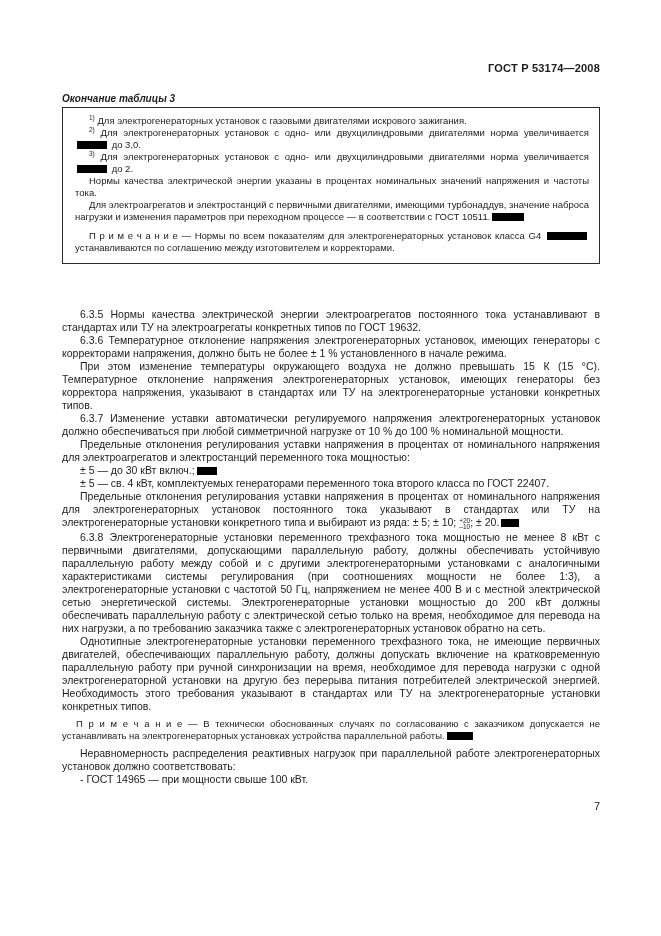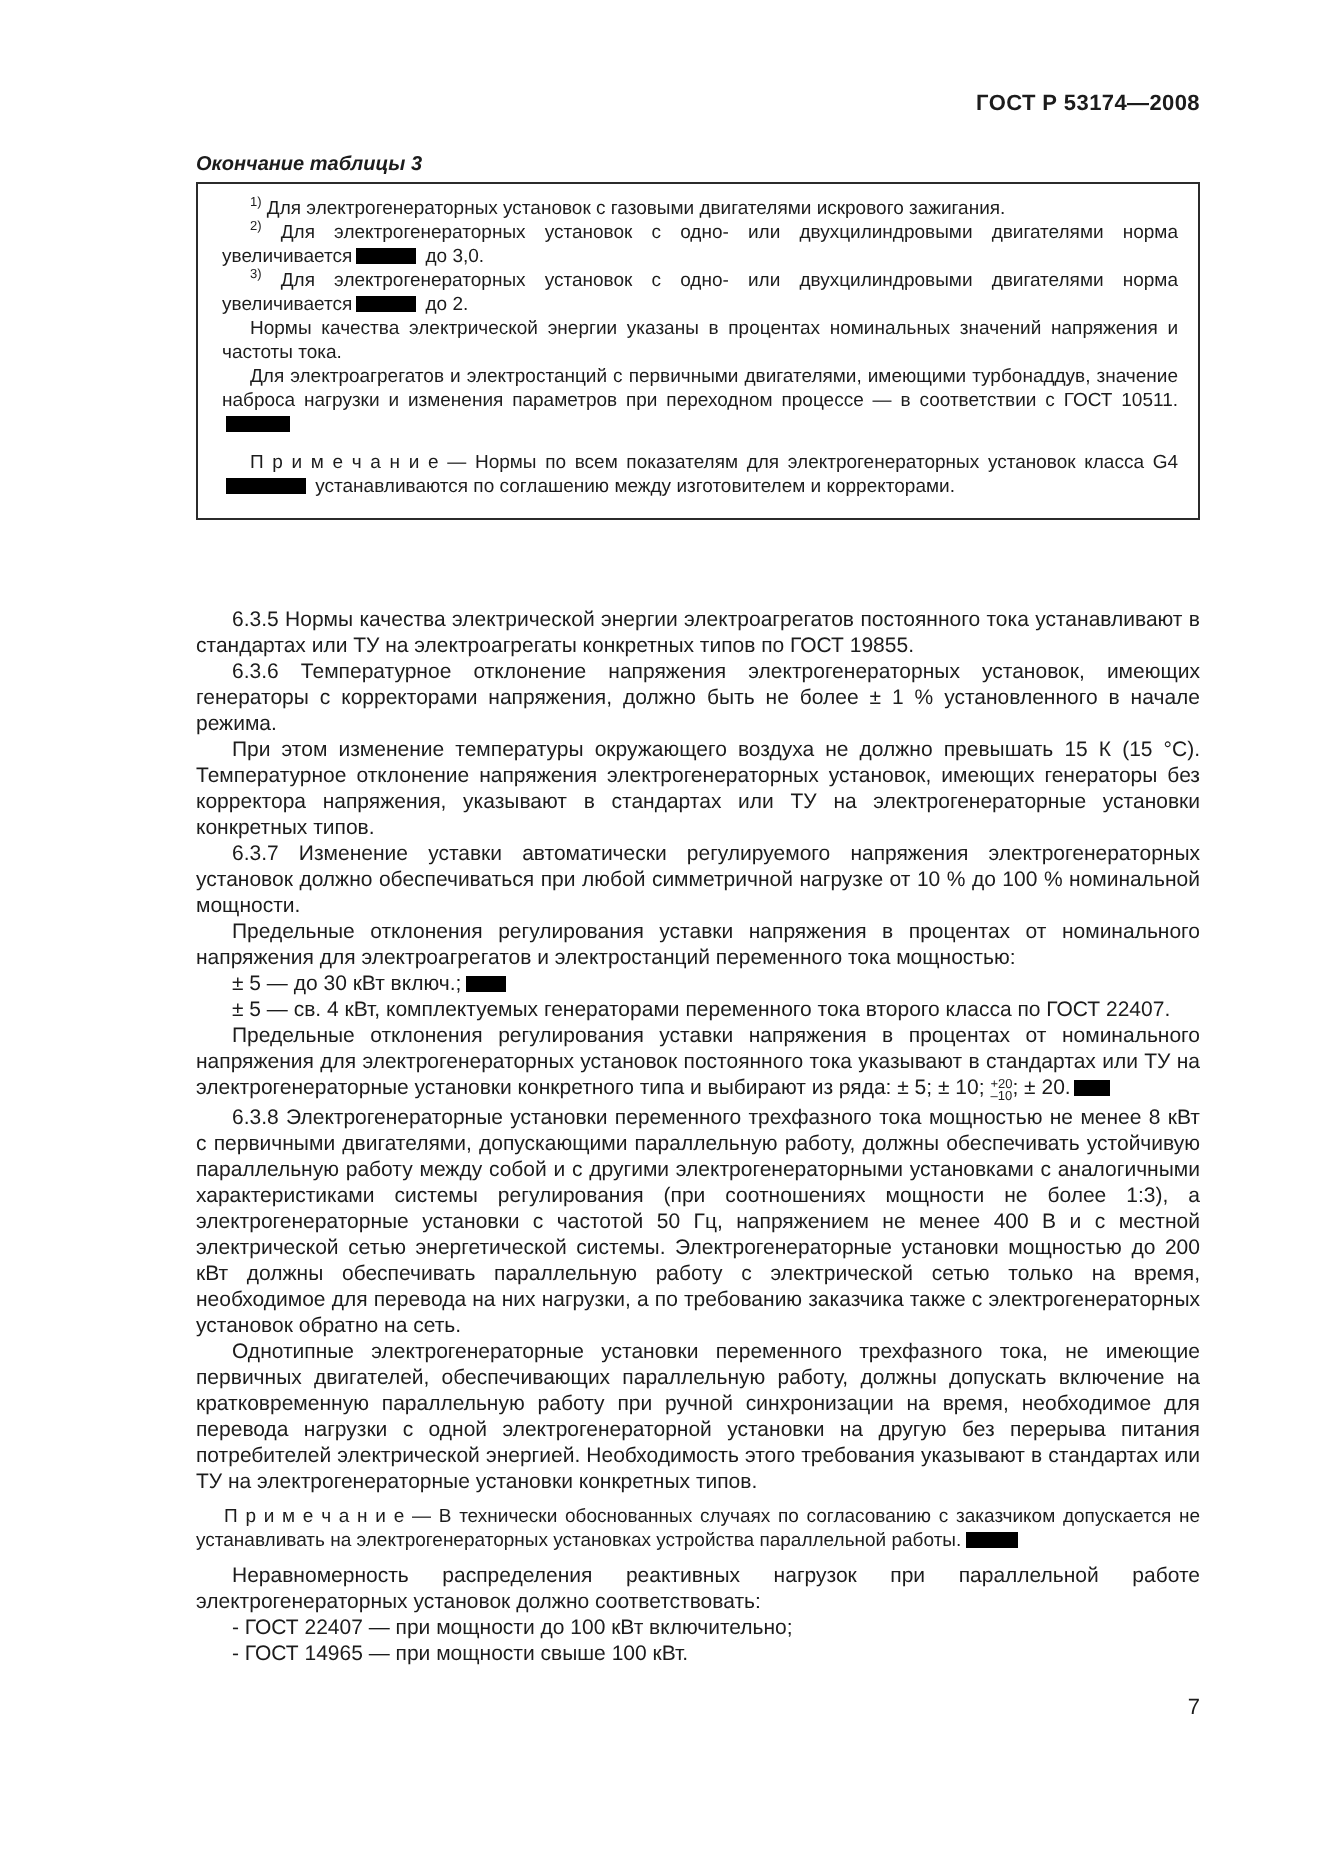--- a/index.html
+++ b/index.html
@@ -4,21 +4,21 @@
 <style>
   * { margin:0; padding:0; box-sizing:border-box; }
   html, body { background:#ffffff; }
   body {
     width:661px; height:936px;
     font-family:"Liberation Sans", sans-serif;
     color:#1c1c1c;
     overflow:hidden;
     position:relative;
   }
-  .page { padding:46px 61px 0 62px;margin-left:36px; }
+  .page { padding:62px 61px 0 62px; }
 
   .header {
     text-align:right;
     font-size:11px;
     font-weight:bold;
     letter-spacing:0.2px;
   }
   .caption {
     margin-top:19px;
     font-size:10px;
@@ -90,30 +90,29 @@
   <div class="fbox">
       <p class="fn"><sup>1)</sup><span> Для электрогенераторных установок с газовыми двигателями искрового зажигания.</span></p>
       <p class="fn"><sup>2)</sup><span> Для электрогенераторных установок с одно- или двухцилиндровыми двигателями норма увеличивается</span><span class="redact" style="width: 30px;"></span><span> до 3,0.</span></p>
       <p class="fn"><sup>3)</sup><span> Для электрогенераторных установок с одно- или двухцилиндровыми двигателями норма увеличивается</span><span class="redact" style="width: 30px;"></span><span> до 2.</span></p>
       <p class="fn"><span>Нормы качества электрической энергии указаны в процентах номинальных значений напряжения и частоты тока.</span></p>
       <p class="fn"><span>Для электроагрегатов и электростанций с первичными двигателями, имеющими турбонаддув, значение наброса нагрузки и изменения параметров при переходном процессе — в соответствии с ГОСТ 10511.</span><span class="redact" style="width: 32px;"></span></p>
       <p class="fn note"><span>П р и м е ч а н и е — Нормы по всем показателям для электрогенераторных установок класса G4 </span><span class="redact" style="width: 40px;"></span><span> устанавливаются по соглашению между изготовителем и корректорами.</span></p>
     </div>
 
   <div class="bodytext">
-      <p class="bp"><span>6.3.5 Нормы качества электрической энергии электроагрегатов постоянного тока устанавливают в стандартах или ТУ на электроагрегаты конкретных типов по ГОСТ 19855.</span></p>
+      <p class="bp"><span>6.3.5 Нормы качества электрической энергии электроагрегатов постоянного тока устанавливают в стандартах или ТУ на электроагрегаты конкретных типов по ГОСТ 19632.</span></p>
       <p class="bp"><span>6.3.6 Температурное отклонение напряжения электрогенераторных установок, имеющих генераторы с корректорами напряжения, должно быть не более ± 1 % установленного в начале режима.</span></p>
       <p class="bp"><span>При этом изменение температуры окружающего воздуха не должно превышать 15 К (15 °С). Температурное отклонение напряжения электрогенераторных установок, имеющих генераторы без корректора напряжения, указывают в стандартах или ТУ на электрогенераторные установки конкретных типов.</span></p>
       <p class="bp"><span>6.3.7 Изменение уставки автоматически регулируемого напряжения электрогенераторных установок должно обеспечиваться при любой симметричной нагрузке от 10 % до 100 % номинальной мощности.</span></p>
       <p class="bp"><span>Предельные отклонения регулирования уставки напряжения в процентах от номинального напряжения для электроагрегатов и электростанций переменного тока мощностью:</span></p>
       <p class="bl"><span>± 5 — до 30 кВт включ.;</span><span class="redact" style="width: 20px;"></span></p>
       <p class="bl"><span>± 5 — св. 4 кВт, комплектуемых генераторами переменного тока второго класса по ГОСТ 22407.</span></p>
       <p class="bp"><span>Предельные отклонения регулирования уставки напряжения в процентах от номинального напряжения для электрогенераторных установок постоянного тока указывают в стандартах или ТУ на электрогенераторные установки конкретного типа и выбирают из ряда: ± 5; ± 10; </span><span class="frac"><span>+20</span><span>–10</span></span><span>; ± 20.</span><span class="redact" style="width: 18px;"></span></p>
       <p class="bp"><span>6.3.8 Электрогенераторные установки переменного трехфазного тока мощностью не менее 8 кВт с первичными двигателями, допускающими параллельную работу, должны обеспечивать устойчивую параллельную работу между собой и с другими электрогенераторными установками с аналогичными характеристиками системы регулирования (при соотношениях мощности не более 1:3), а электрогенераторные установки с частотой 50 Гц, напряжением не менее 400 В и с местной электрической сетью энергетической системы. Электрогенераторные установки мощностью до 200 кВт должны обеспечивать параллельную работу с электрической сетью только на время, необходимое для перевода на них нагрузки, а по требованию заказчика также с электрогенераторных установок обратно на сеть.</span></p>
       <p class="bp"><span>Однотипные электрогенераторные установки переменного трехфазного тока, не имеющие первичных двигателей, обеспечивающих параллельную работу, должны допускать включение на кратковременную параллельную работу при ручной синхронизации на время, необходимое для перевода нагрузки с одной электрогенераторной установки на другую без перерыва питания потребителей электрической энергией. Необходимость этого требования указывают в стандартах или ТУ на электрогенераторные установки конкретных типов.</span></p>
       <p class="bn"><span>П р и м е ч а н и е — В технически обоснованных случаях по согласованию с заказчиком допускается не устанавливать на электрогенераторных установках устройства параллельной работы.</span><span class="redact" style="width: 26px;"></span></p>
       <p class="bp"><span>Неравномерность распределения реактивных нагрузок при параллельной работе электрогенераторных установок должно соответствовать:</span></p>
-      <p class="bl"><span>- ГОСТ 22407 — при мощности до 100 кВт включительно;</span></p>
       <p class="bl"><span>- ГОСТ 14965 — при мощности свыше 100 кВт.</span></p>
     </div>
 
   <div class="pagenum">7</div>
 </div>
 
 </body></html>

